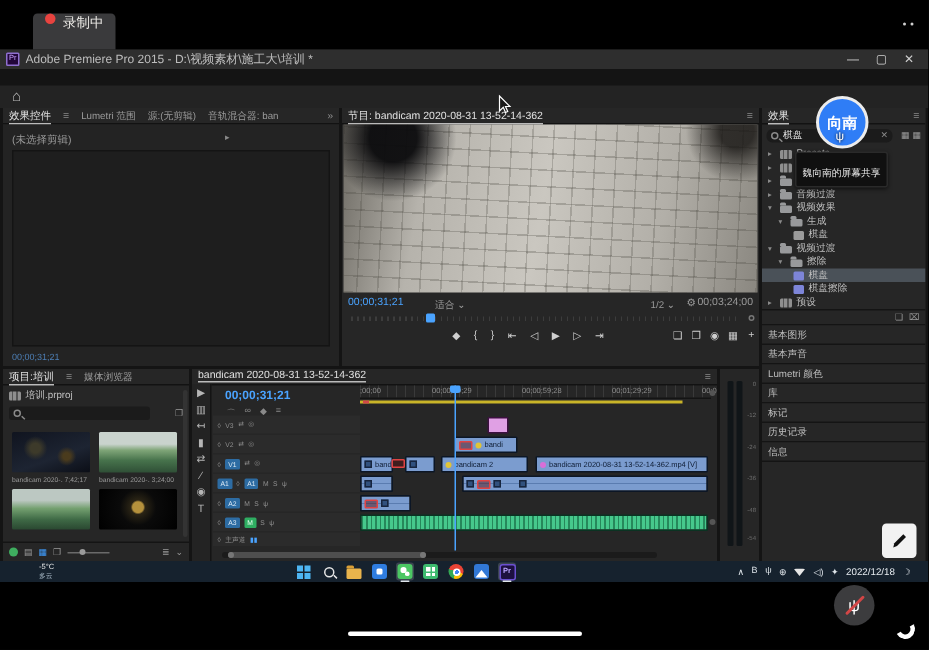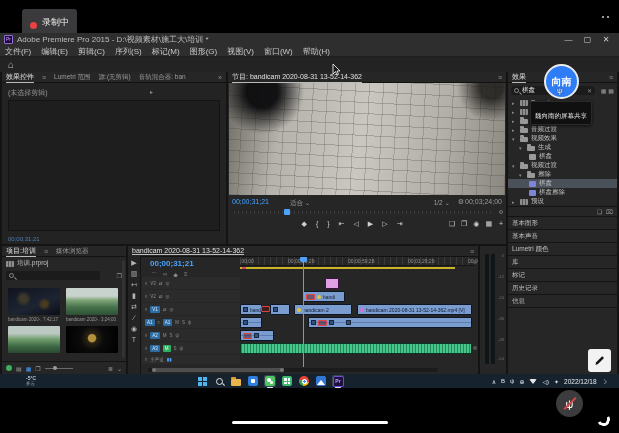--- a/index.html
+++ b/index.html
@@ -1,21 +1,21 @@
 <!DOCTYPE html>
 <html><head>
 <meta charset="utf-8">
 <style>
 *{margin:0;padding:0;box-sizing:border-box}
 html,body{width:619px;height:433px;background:#000;font-family:"Liberation Sans","DejaVu Sans",sans-serif;overflow:hidden}
 #screen{position:relative;width:619px;height:433px;background:#000;overflow:hidden}
 .abs{position:absolute}
 .nw{white-space:nowrap;overflow:hidden}
 
-.rec-badge{left:22px;top:9px;height:30px;background:#3a3a3c;border-radius:3px;padding:10px 8px;display:flex;align-items:flex-end;gap:5px}
+.rec-badge{left:22px;top:9px;height:30px;background:#3a3a3c;border-radius:3px;padding:0 8px;display:flex;align-items:flex-start;gap:5px}
 .rec-dot{width:7px;height:7px;border-radius:50%;background:#e8433f}
 .rec-label{font-size:9px;color:#eceae6}
 .top-dots span{display:inline-block;width:2px;height:2px;border-radius:50%;background:#cfcfcf;margin-left:3px}
 
 #win{left:0;top:33px;width:619px;height:341px;background:#141414}
 .titlebar{left:0;top:0;width:619px;height:13px;background:#2e2e2e;display:flex;align-items:center}
 .pr-mini{width:9px;height:9px;margin:0 4px;background:#22063a;border:1px solid #8f6fd0;border-radius:1px;color:#c9a6ff;font-size:5px;line-height:7px;text-align:center}
 .title-txt{font-size:8px;color:#bdbdbd}
 .win-ctrls{margin-left:auto;display:flex;width:60px;justify-content:space-around;font-size:8px;color:#cfcfcf;padding-right:4px}
 .menubar{left:0;top:13px;width:619px;height:11px;background:#2e2e2e;display:flex;align-items:center;gap:10px;padding-left:5px;border-bottom:1px solid #1f1f1f}
@@ -186,31 +186,20 @@
   <div class="abs" id="win">
     <div class="abs titlebar">
       <span class="pr-mini">Pr</span>
       <span class="title-txt nw">Adobe Premiere Pro 2015 - D:\视频素材\施工大\培训 *</span>
       <span class="win-ctrls">
         <span>—</span>
         <span>▢</span>
         <span>✕</span>
       </span>
     </div>
-    <div class="abs menubar">
-      <span>文件(F)</span>
-      <span>编辑(E)</span>
-      <span>剪辑(C)</span>
-      <span>序列(S)</span>
-      <span>标记(M)</span>
-      <span>图形(G)</span>
-      <span>视图(V)</span>
-      <span>窗口(W)</span>
-      <span>帮助(H)</span>
-    </div>
     <div class="abs wsbar">
       <span class="home-ic">⌂</span>
     </div>
 
     <div class="abs panel" style="left:2px;top:39px;width:224px;height:172px">
       <div class="phead">
         <span class="ptab active">效果控件</span>
         <span class="hamb">≡</span>
         <span class="ptab">Lumetri 范围</span>
         <span class="ptab">源:(无剪辑)</span>

